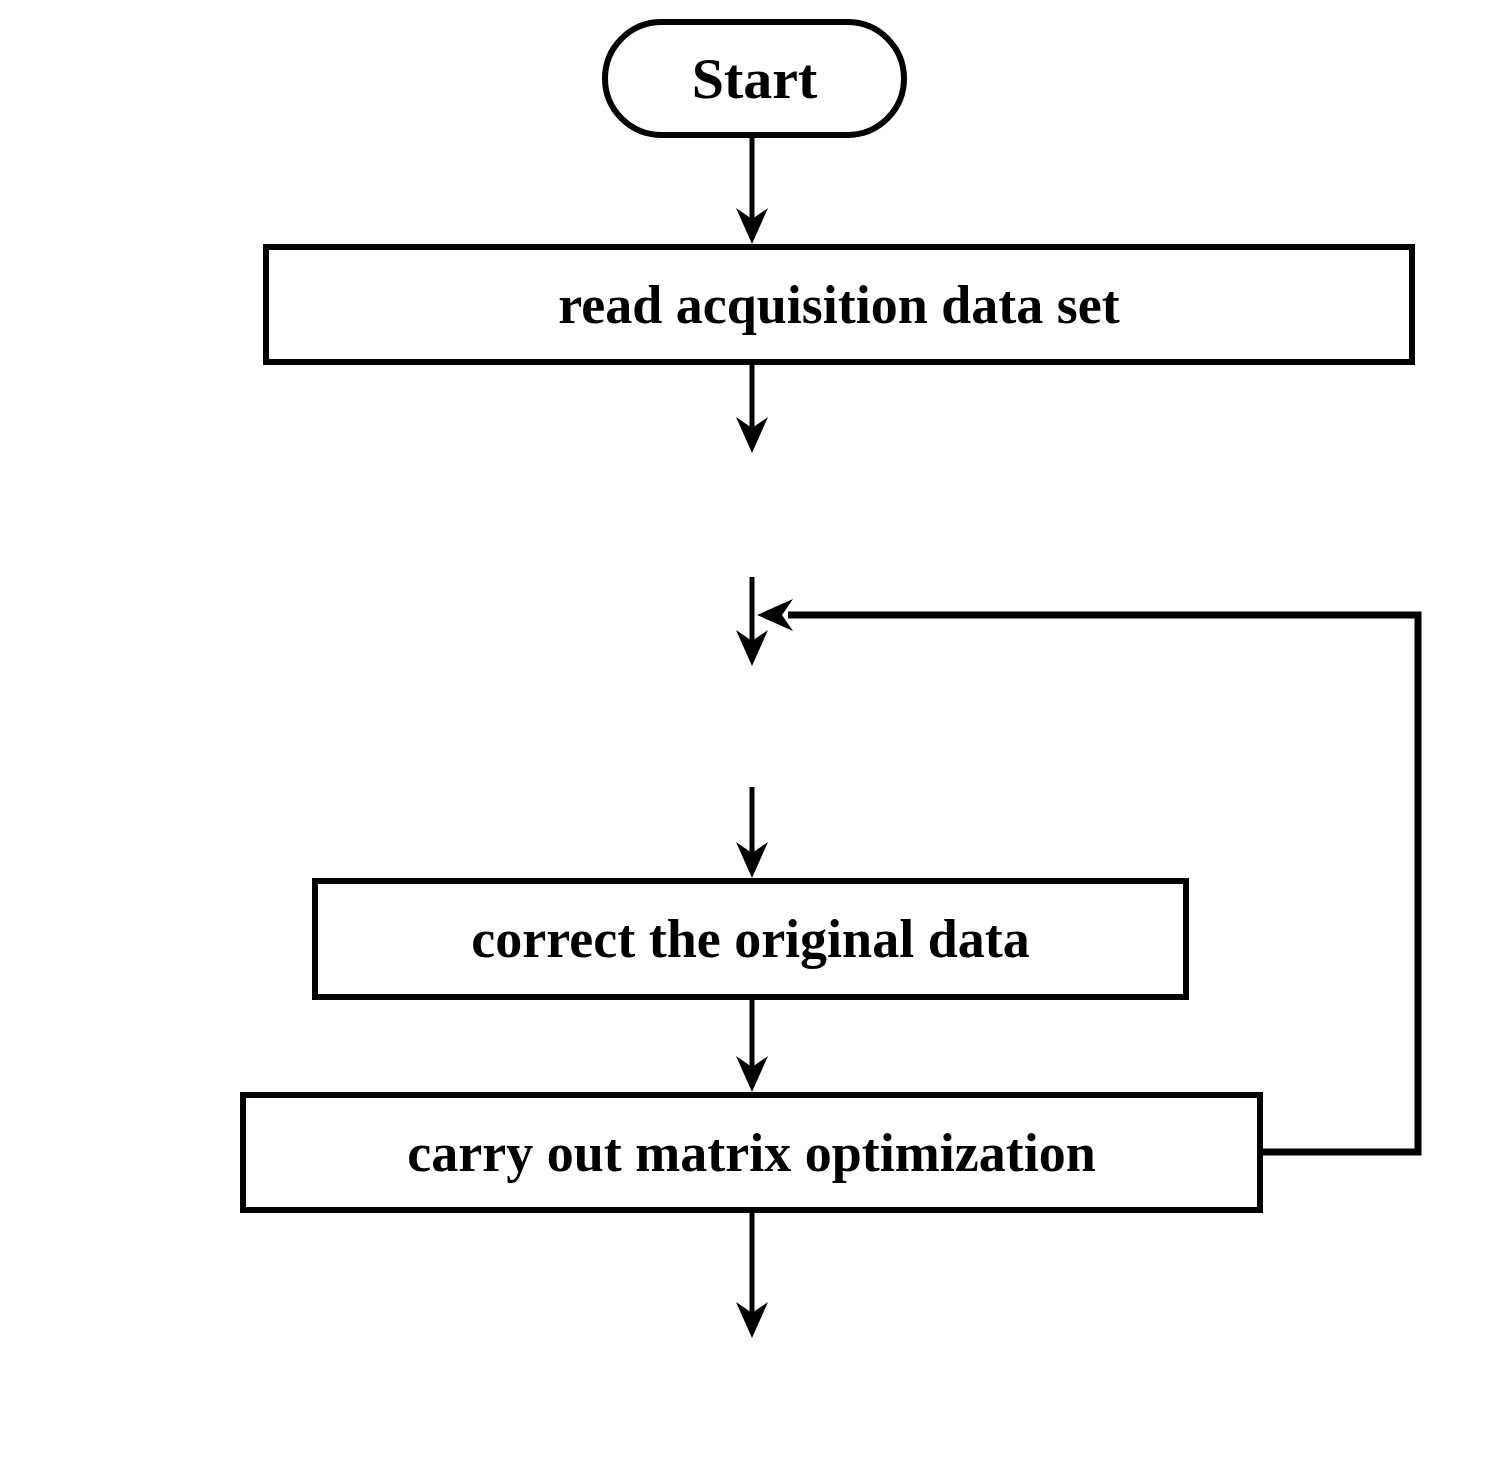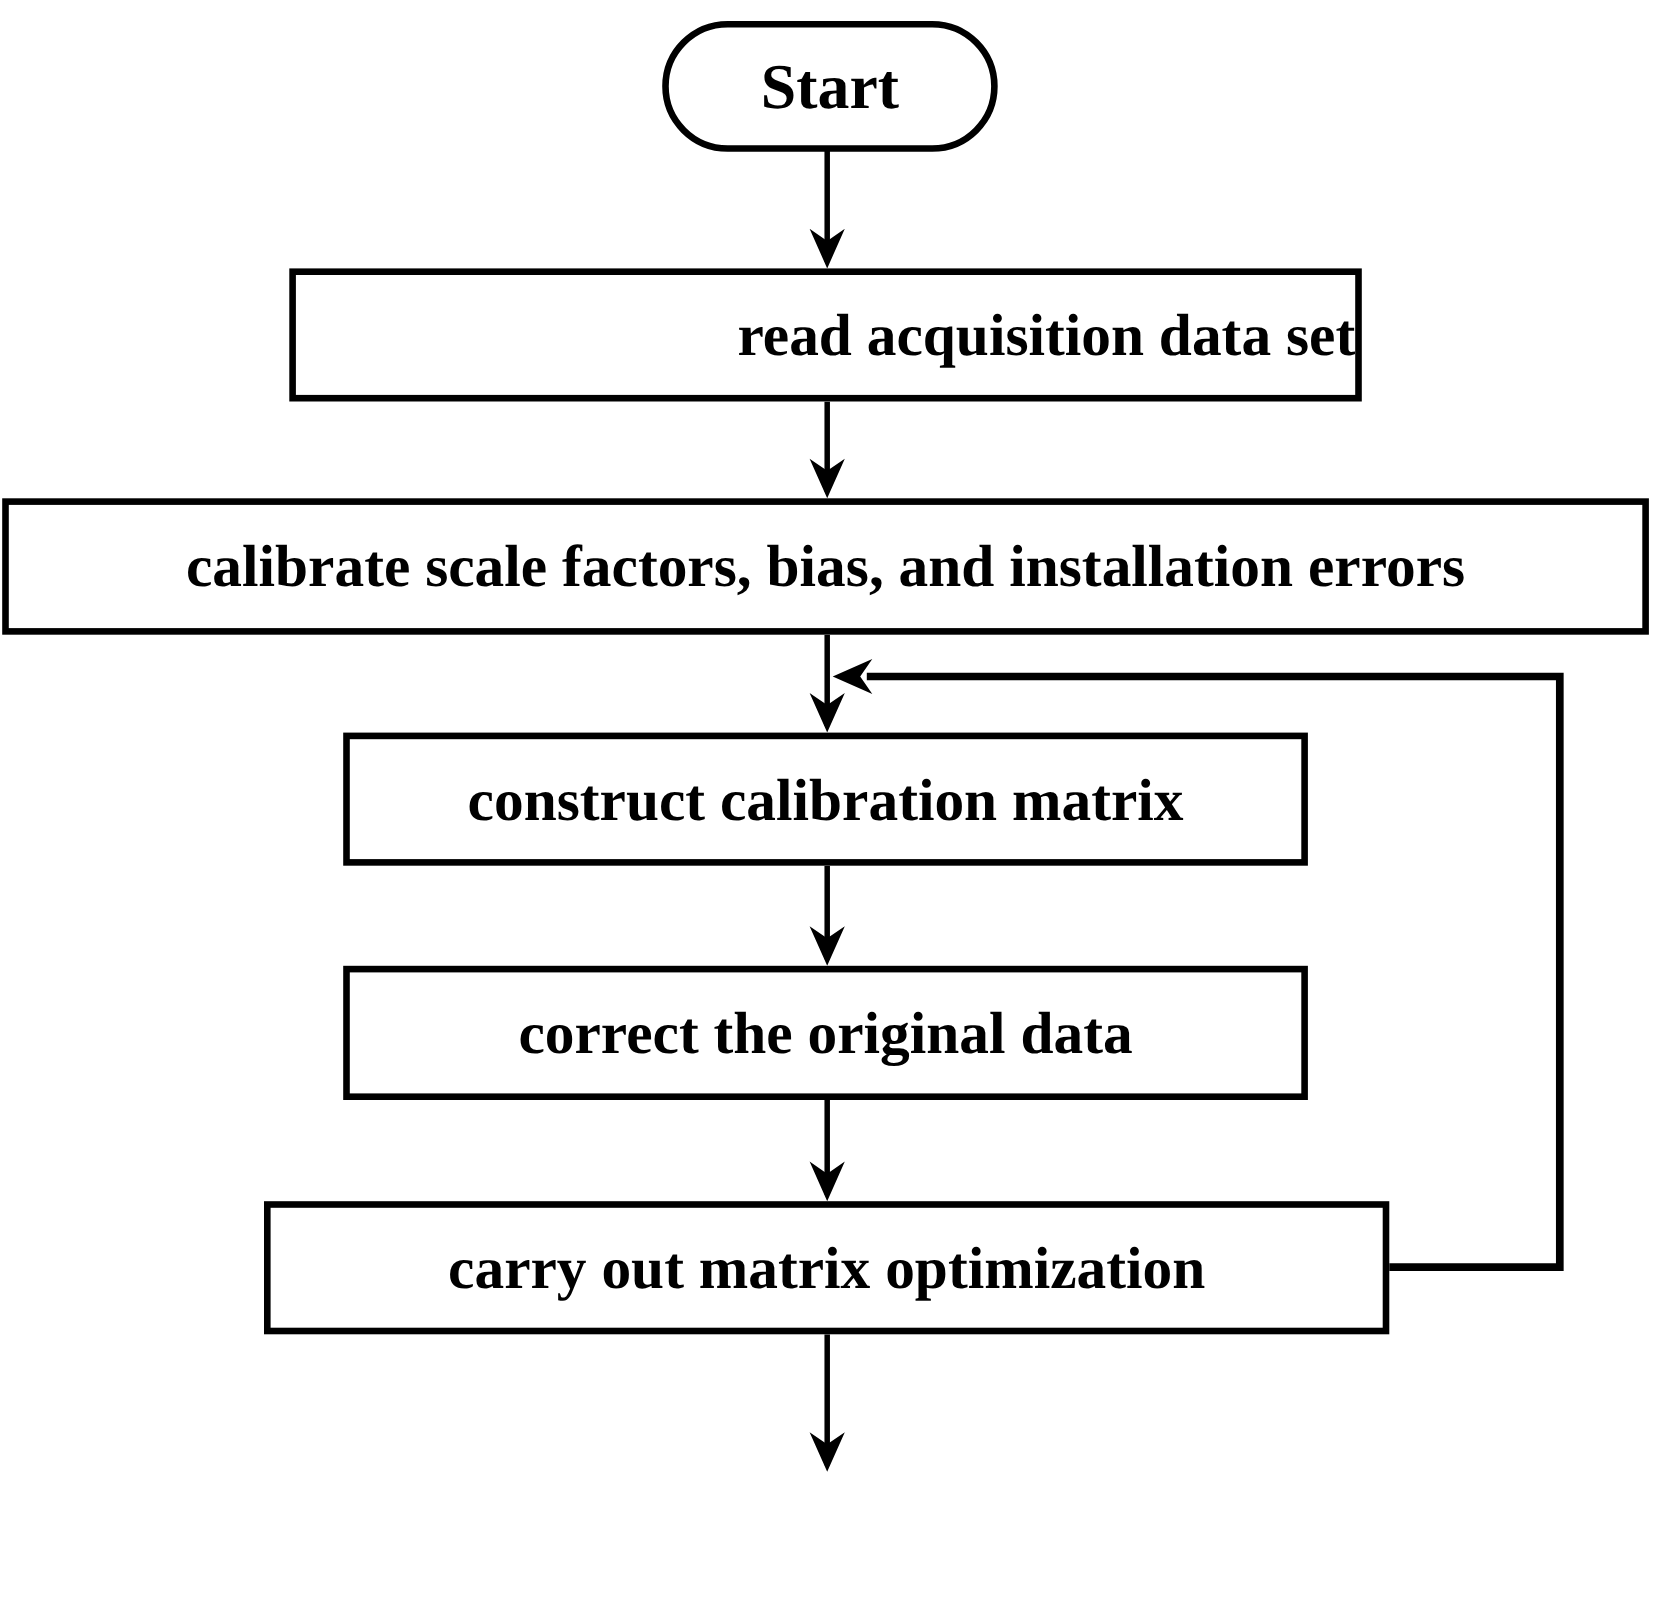--- a/index.html
+++ b/index.html
@@ -29,21 +29,21 @@
     font-size: 54px;
     line-height: 1;
     white-space: nowrap;
   }
   .terminator {
     border-radius: 61px;
     font-size: 58px;
     margin-top: 16px;
   }
   #node-start     { left: 602px;  top: 3px;    width: 305px;  height: 119px; }
-  #node-read      { left: 263px;  top: 244px;  width: 975px;  height: 121px; justify-content: flex-end; }
+  #node-read      { left: 263px;  top: 244px;  width: 1152px;  height: 121px; }
   #node-calibrate { left: 2px;    top: 453px;  width: 1497px; height: 124px; }
   #node-construct { left: 312px;  top: 666px;  width: 877px;  height: 121px; }
   #node-correct   { left: 312px;  top: 878px;  width: 877px;  height: 122px; }
   #node-optimize  { left: 240px;  top: 1092px; width: 1023px; height: 121px; }
   #node-end       { left: 600px;  top: 1338px; width: 305px;  height: 122px; }
   #connector-layer {
     position: absolute;
     left: 0;
     top: 0;
     width: 1504px;
@@ -94,27 +94,21 @@
   </svg>
 
   <div id="node-start" class="node terminator">
     <span>Start</span>
   </div>
 
   <div id="node-read" class="node">
     <span>read acquisition data set</span>
   </div>
 
-  <div id="node-calibrate" class="node">
-    <span>calibrate scale factors, bias, and installation errors</span>
-  </div>
 
-  <div id="node-construct" class="node">
-    <span>construct calibration matrix</span>
-  </div>
 
   <div id="node-optimize" class="node">
     <span>carry out matrix optimization</span>
   </div>
 
   <div id="node-correct" class="node">
     <span>correct the original data</span>
   </div>
 
 

